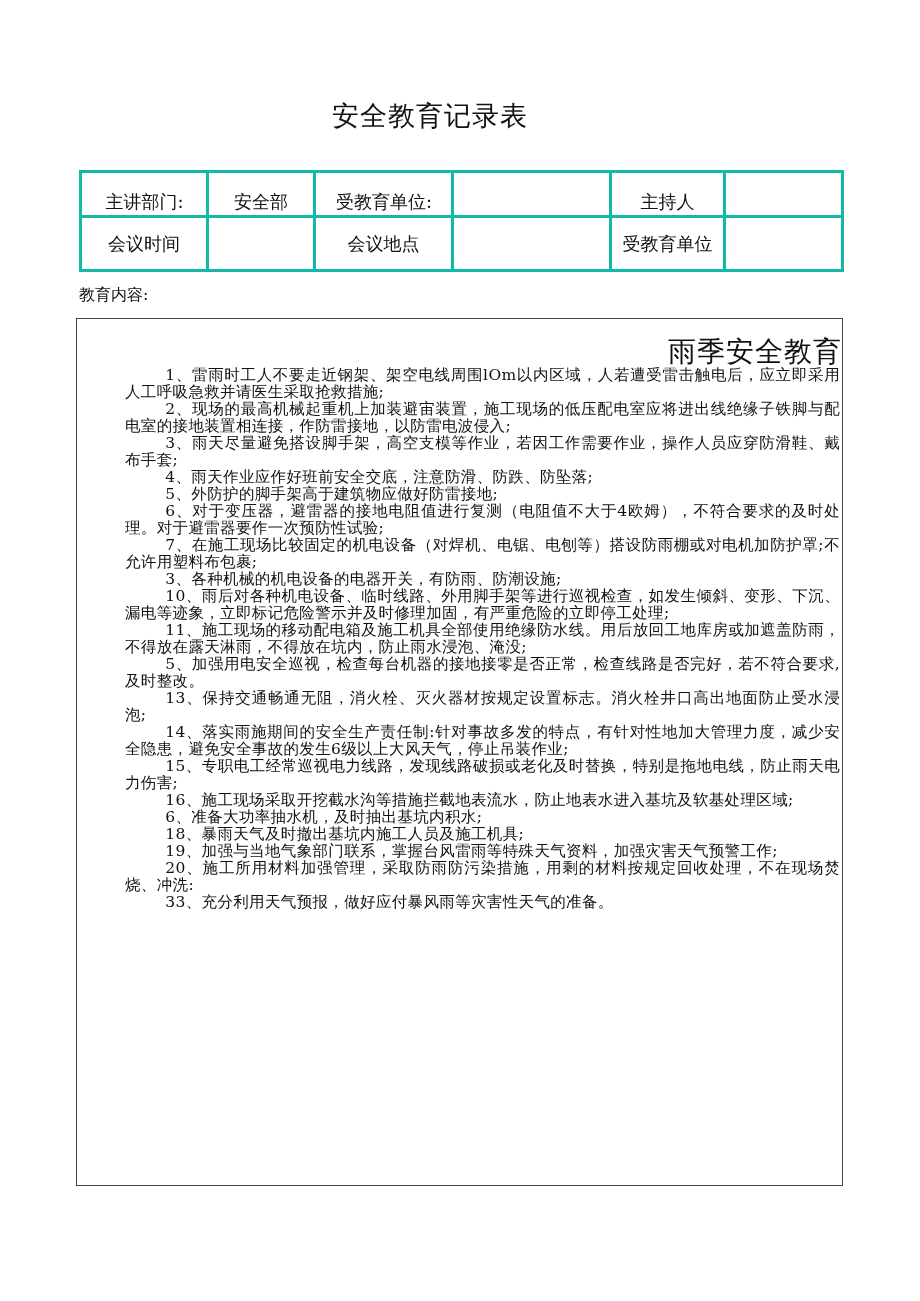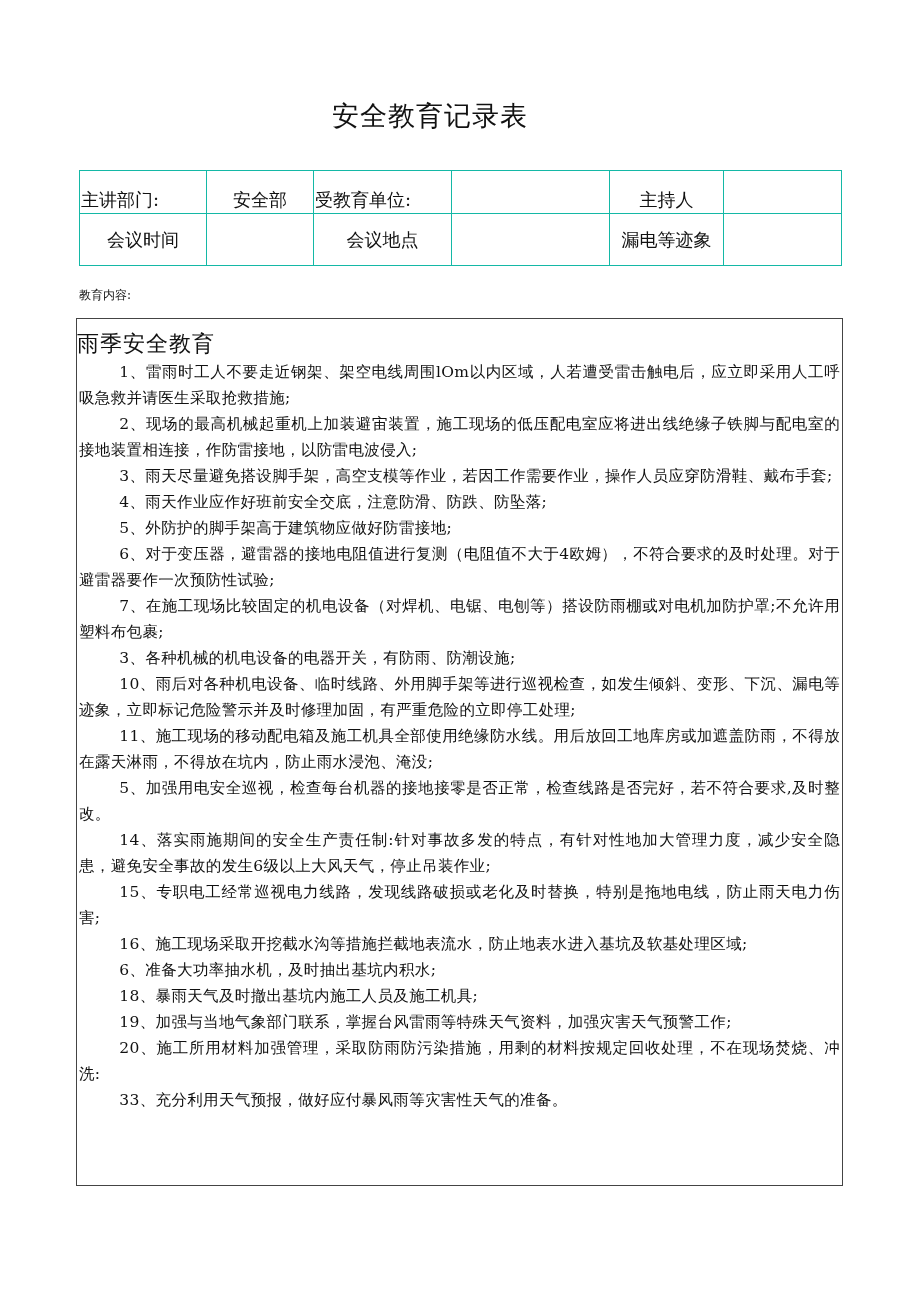--- a/index.html
+++ b/index.html
@@ -27,64 +27,66 @@
     }
     table.info {
       position: absolute;
       left: 79px;
       top: 170px;
       width: 762px;
       border-collapse: collapse;
       table-layout: fixed;
     }
     table.info td {
-      border: 1px solid #14b8a6;
+      border: 3px solid #14b8a6;
       font-size: 18px;
       padding: 0;
       white-space: nowrap;
       overflow: hidden;
+      text-align: center;
     }
     table.info tr.r1 td { height: 41px; vertical-align: bottom; padding-bottom: 1px; }
     table.info tr.r2 td { height: 51px; vertical-align: middle; }
     .c-left { text-align: left; padding-left: 1px !important; }
     .c-center { text-align: center; }
     .section-label {
       position: absolute;
       left: 79px;
       top: 282px;
-      font-size: 12px;
+      font-size: 16px;
       line-height: 26px;
     }
     .content-box {
       position: absolute;
       left: 76px;
       top: 318px;
       width: 765px;
       height: 866px;
       border: 1px solid #444444;
       box-sizing: content-box;
     }
     .content-title {
-      text-align: left;
-      font-size: 22px;
+      text-align: right;
+      font-size: 28px;
       line-height: 30px;
-      margin-top: 10px;
+      margin-top: 18px;
       letter-spacing: 1px;
     }
     .items {
       margin: 0;
       padding: 0 2px 0 2px;
       list-style: none;
     }
     .item {
       font-size: 15.5px;
-      line-height: 26px;
+      line-height: 17px;
       text-indent: 2.6em;
       text-align: justify;
       letter-spacing: 0.35px;
+      margin-left: 46px;
     }
   </style>
 </head>
 <body>
 
 <div class="doc-title">安全教育记录表</div>
 
 <table class="info">
   <colgroup>
     <col style="width:127px">
@@ -101,21 +103,21 @@
     <td class="c-left">受教育单位:</td>
     <td class="c-center"></td>
     <td class="c-center">主持人</td>
     <td class="c-center"></td>
   </tr>
   <tr class="r2">
     <td class="c-center">会议时间</td>
     <td class="c-center"></td>
     <td class="c-center">会议地点</td>
     <td class="c-center"></td>
-    <td class="c-center">漏电等迹象</td>
+    <td class="c-center">受教育单位</td>
     <td class="c-center"></td>
   </tr>
 </tbody>
   </table>
 
 <div class="section-label">教育内容:</div>
 
 <div class="content-box">
   <div class="content-title">雨季安全教育</div>
   <div class="items">
@@ -123,20 +125,21 @@
     <div class="item">2、现场的最高机械起重机上加装避宙装置，施工现场的低压配电室应将进出线绝缘子铁脚与配电室的接地装置相连接，作防雷接地，以防雷电波侵入;</div>
     <div class="item">3、雨天尽量避免搭设脚手架，高空支模等作业，若因工作需要作业，操作人员应穿防滑鞋、戴布手套;</div>
     <div class="item">4、雨天作业应作好班前安全交底，注意防滑、防跌、防坠落;</div>
     <div class="item">5、外防护的脚手架高于建筑物应做好防雷接地;</div>
     <div class="item">6、对于变压器，避雷器的接地电阻值进行复测（电阻值不大于4欧姆），不符合要求的及时处理。对于避雷器要作一次预防性试验;</div>
     <div class="item">7、在施工现场比较固定的机电设备（对焊机、电锯、电刨等）搭设防雨棚或对电机加防护罩;不允许用塑料布包裹;</div>
     <div class="item">3、各种机械的机电设备的电器开关，有防雨、防潮设施;</div>
     <div class="item">10、雨后对各种机电设备、临时线路、外用脚手架等进行巡视检查，如发生倾斜、变形、下沉、漏电等迹象，立即标记危险警示并及时修理加固，有严重危险的立即停工处理;</div>
     <div class="item">11、施工现场的移动配电箱及施工机具全部使用绝缘防水线。用后放回工地库房或加遮盖防雨，不得放在露天淋雨，不得放在坑内，防止雨水浸泡、淹没;</div>
     <div class="item">5、加强用电安全巡视，检查每台机器的接地接零是否正常，检查线路是否完好，若不符合要求,及时整改。</div>
+    <div class="item">13、保持交通畅通无阻，消火栓、灭火器材按规定设置标志。消火栓井口高出地面防止受水浸泡;</div>
     <div class="item">14、落实雨施期间的安全生产责任制:针对事故多发的特点，有针对性地加大管理力度，减少安全隐患，避免安全事故的发生6级以上大风天气，停止吊装作业;</div>
     <div class="item">15、专职电工经常巡视电力线路，发现线路破损或老化及时替换，特别是拖地电线，防止雨天电力伤害;</div>
     <div class="item">16、施工现场采取开挖截水沟等措施拦截地表流水，防止地表水进入基坑及软基处理区域;</div>
     <div class="item">6、准备大功率抽水机，及时抽出基坑内积水;</div>
     <div class="item">18、暴雨天气及时撤出基坑内施工人员及施工机具;</div>
     <div class="item">19、加强与当地气象部门联系，掌握台风雷雨等特殊天气资料，加强灾害天气预警工作;</div>
     <div class="item">20、施工所用材料加强管理，采取防雨防污染措施，用剩的材料按规定回收处理，不在现场焚烧、冲洗:</div>
     <div class="item">33、充分利用天气预报，做好应付暴风雨等灾害性天气的准备。</div>
   </div>
 </div>

